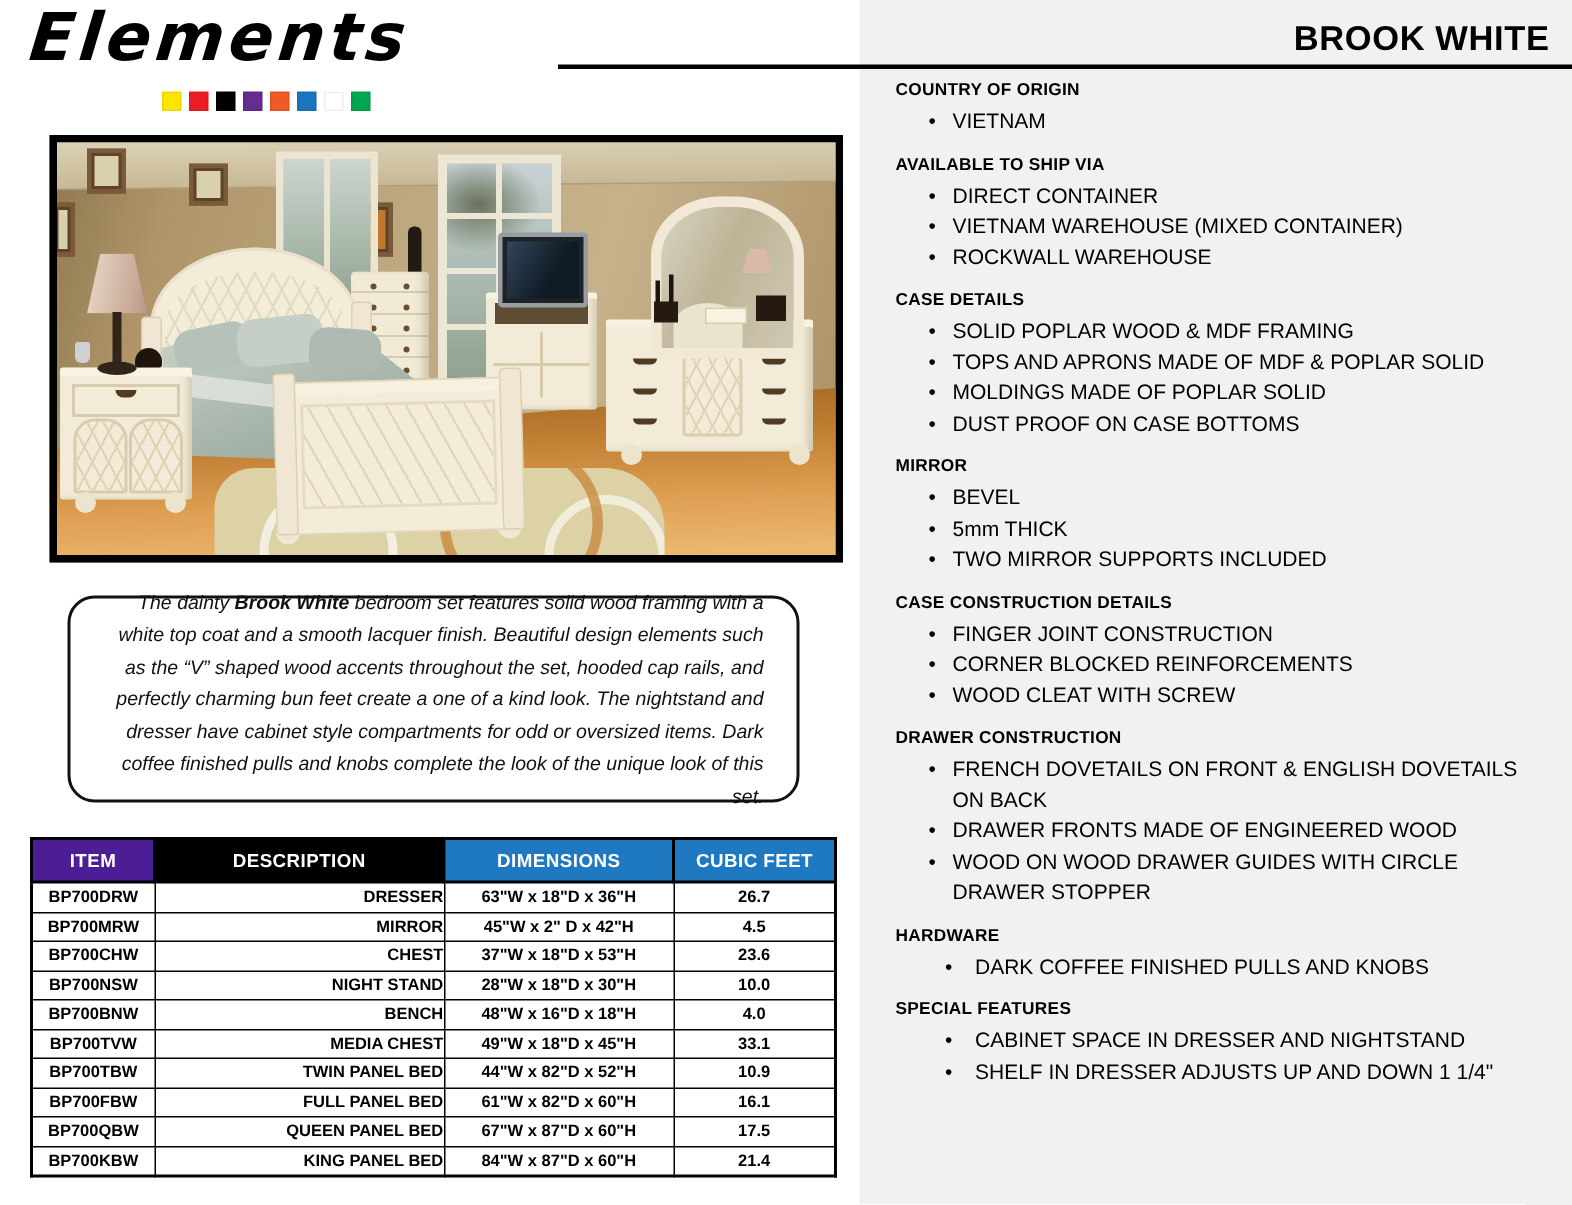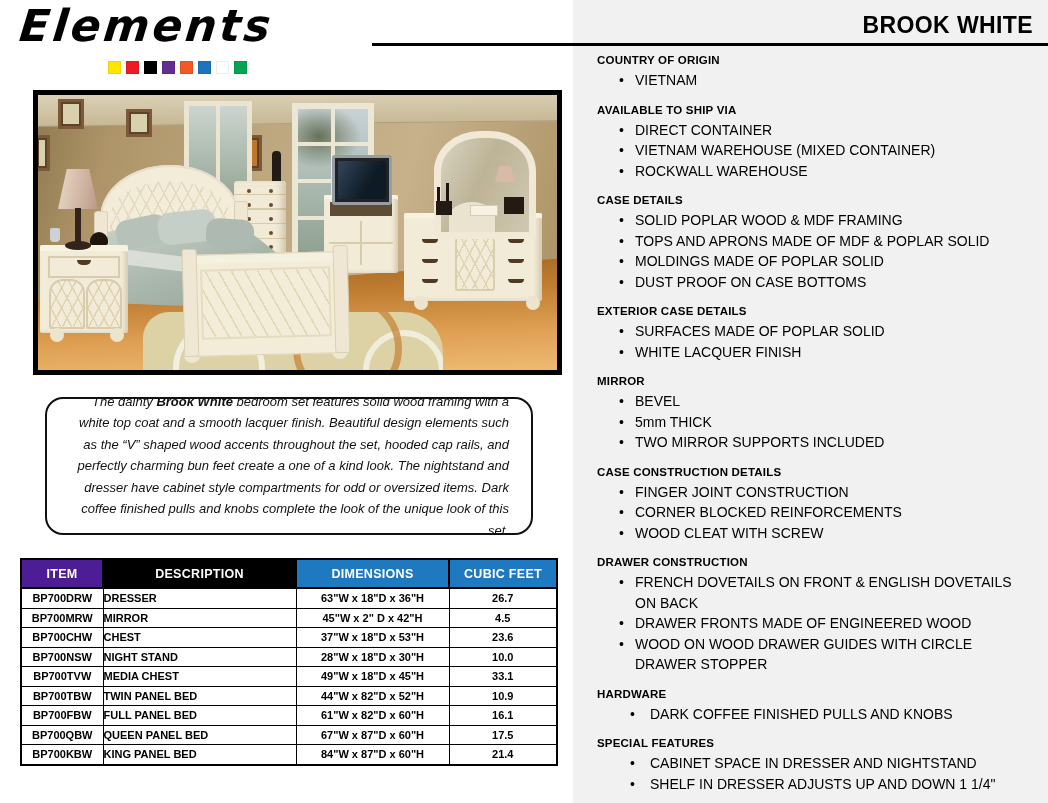--- a/index.html
+++ b/index.html
@@ -140,21 +140,21 @@
   .desc-text{margin:0;padding:0 22px;font-size:13px;font-style:italic;line-height:21.5px;
              text-align:right;color:#111;}
 
   
   .spec-table{position:absolute;left:20px;top:558px;width:536px;border-collapse:collapse;
               table-layout:fixed;border:2px solid #000;}
   .spec-table th{background:#1e79c0;color:#fff;font-size:12.5px;font-weight:bold;height:25px;
                  border:2px solid #000;letter-spacing:.3px;}
   .spec-table td{font-size:11px;font-weight:bold;height:18.5px;border:1.5px solid #000;
                  text-align:center;padding:0;}
-  .spec-table td.c1{text-align:left;}
+  .spec-table td.c1{text-align:right;}
 
   
   .right-panel{position:absolute;left:573px;top:0;width:475px;height:803px;background:#f1f1f1;}
   .title{position:absolute;top:12px;right:15px;font-size:23px;font-weight:bold;letter-spacing:.4px;}
   .title-rule{position:absolute;left:372px;top:43px;width:676px;height:2.5px;background:#000;z-index:5;}
   .specs{position:absolute;left:0;top:0;width:100%;padding:54px 10px 0 24px;box-sizing:border-box;}
   .spec-section{margin-bottom:13px;}
   .spec-heading{font-size:11.5px;font-weight:bold;margin-bottom:4px;letter-spacing:.2px;}
   .spec-section ul{list-style:none;margin:0;padding:0;}
   .spec-section li{position:relative;padding-left:38px;font-size:14px;line-height:20.5px;max-width:398px;}
@@ -282,20 +282,26 @@
             <td class="c2">37"W x 18"D x 53"H</td>
             <td class="c3">23.6</td>
           </tr>
           <tr>
             <td class="c0">BP700NSW</td>
             <td class="c1">NIGHT STAND</td>
             <td class="c2">28"W x 18"D x 30"H</td>
             <td class="c3">10.0</td>
           </tr>
           <tr>
+            <td class="c0">BP700BNW</td>
+            <td class="c1">BENCH</td>
+            <td class="c2">48"W x 16"D x 18"H</td>
+            <td class="c3">4.0</td>
+          </tr>
+          <tr>
             <td class="c0">BP700TVW</td>
             <td class="c1">MEDIA CHEST</td>
             <td class="c2">49"W x 18"D x 45"H</td>
             <td class="c3">33.1</td>
           </tr>
           <tr>
             <td class="c0">BP700TBW</td>
             <td class="c1">TWIN PANEL BED</td>
             <td class="c2">44"W x 82"D x 52"H</td>
             <td class="c3">10.9</td>
@@ -342,27 +348,20 @@
         <div class="spec-section">
           <div class="spec-heading">CASE DETAILS</div>
           <ul>
             <li>SOLID POPLAR WOOD &amp; MDF FRAMING</li>
             <li>TOPS AND APRONS MADE OF MDF &amp; POPLAR SOLID</li>
             <li>MOLDINGS MADE OF POPLAR SOLID</li>
             <li>DUST PROOF ON CASE BOTTOMS</li>
           </ul>
         </div>
         <div class="spec-section">
-          <div class="spec-heading">EXTERIOR CASE DETAILS</div>
-          <ul>
-            <li>SURFACES MADE OF POPLAR SOLID</li>
-            <li>WHITE LACQUER FINISH</li>
-          </ul>
-        </div>
-        <div class="spec-section">
           <div class="spec-heading">MIRROR</div>
           <ul>
             <li>BEVEL</li>
             <li>5mm THICK</li>
             <li>TWO MIRROR SUPPORTS INCLUDED</li>
           </ul>
         </div>
         <div class="spec-section">
           <div class="spec-heading">CASE CONSTRUCTION DETAILS</div>
           <ul>

